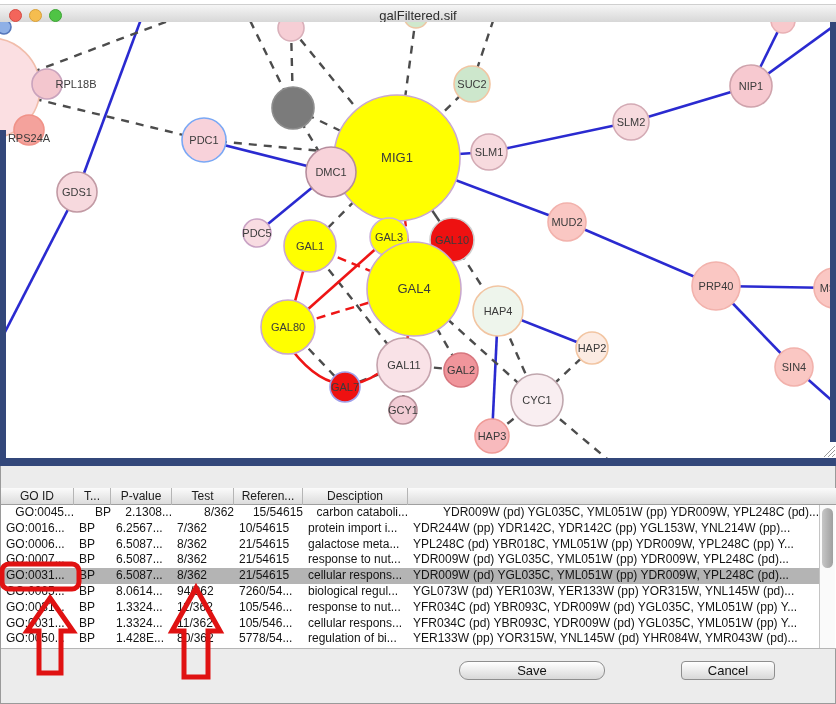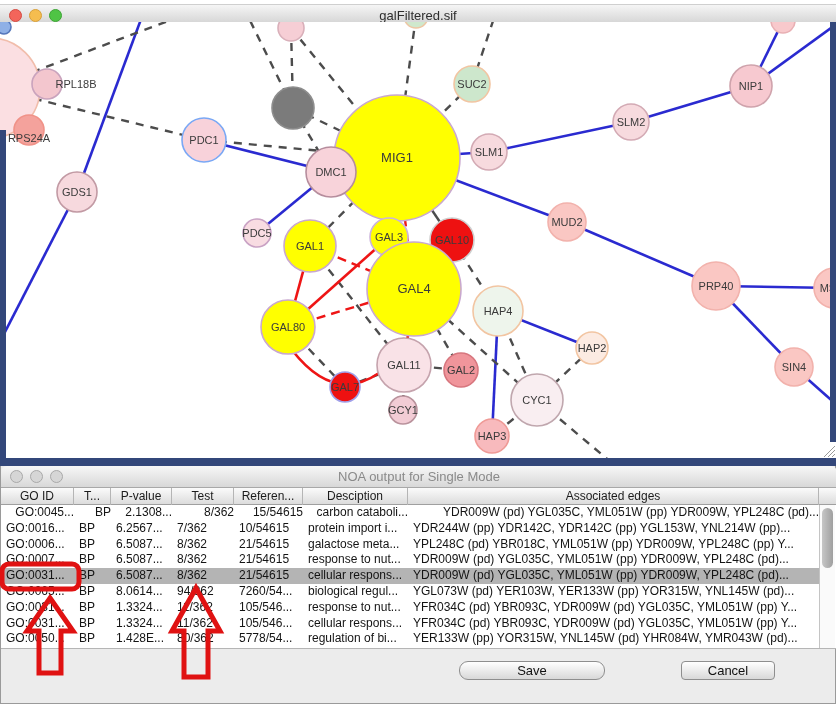--- a/index.html
+++ b/index.html
@@ -179,34 +179,27 @@
   <div class="navy" style="left:830px;top:0;width:6px;height:420px;"></div>
   <svg width="14" height="12" style="left:822px;top:424px;">
     <line x1="2" y1="11" x2="13" y2="0" stroke="#9a9a9a"></line>
     <line x1="6" y1="11" x2="13" y2="4" stroke="#9a9a9a"></line>
     <line x1="10" y1="11" x2="13" y2="8" stroke="#9a9a9a"></line>
   </svg>
 </div>
 <div class="navy" style="left:0;top:458px;width:836px;height:8px;"></div>
 
 <div id="bottom-window">
-  <div id="bottom-titlebar">
-    <span class="glight" style="left:9px;"></span>
-    <span class="glight" style="left:29px;"></span>
-    <span class="glight" style="left:49px;"></span>
-    <span class="title-text">NOA output for Single Mode</span>
-  </div>
   <div id="table-header">
       <div class="hcell" style="left: 0px; width: 73px;">GO ID</div>
       <div class="hcell" style="left: 73px; width: 37px;">T...</div>
       <div class="hcell" style="left: 110px; width: 61px;">P-value</div>
       <div class="hcell" style="left: 171px; width: 62px;">Test</div>
       <div class="hcell" style="left: 233px; width: 69px;">Referen...</div>
       <div class="hcell" style="left: 302px; width: 105px;">Desciption</div>
-      <div class="hcell" style="left: 407px; width: 411px;">Associated edges</div>
     </div>
   <div id="table-body">
       <div class="trow" style="top: 0px; text-align: right;">
         <div class="tcell" style="left: 0px; width: 73px;">GO:0045...</div>
         <div class="tcell" style="left: 73px; width: 37px;">BP</div>
         <div class="tcell" style="left: 110px; width: 61px;">2.1308...</div>
         <div class="tcell" style="left: 171px; width: 62px;">8/362</div>
         <div class="tcell" style="left: 233px; width: 69px;">15/54615</div>
         <div class="tcell" style="left: 302px; width: 105px;">carbon cataboli...</div>
         <div class="tcell" style="left: 407px; width: 411px;">YDR009W (pd) YGL035C, YML051W (pp) YDR009W, YPL248C (pd)...</div>

